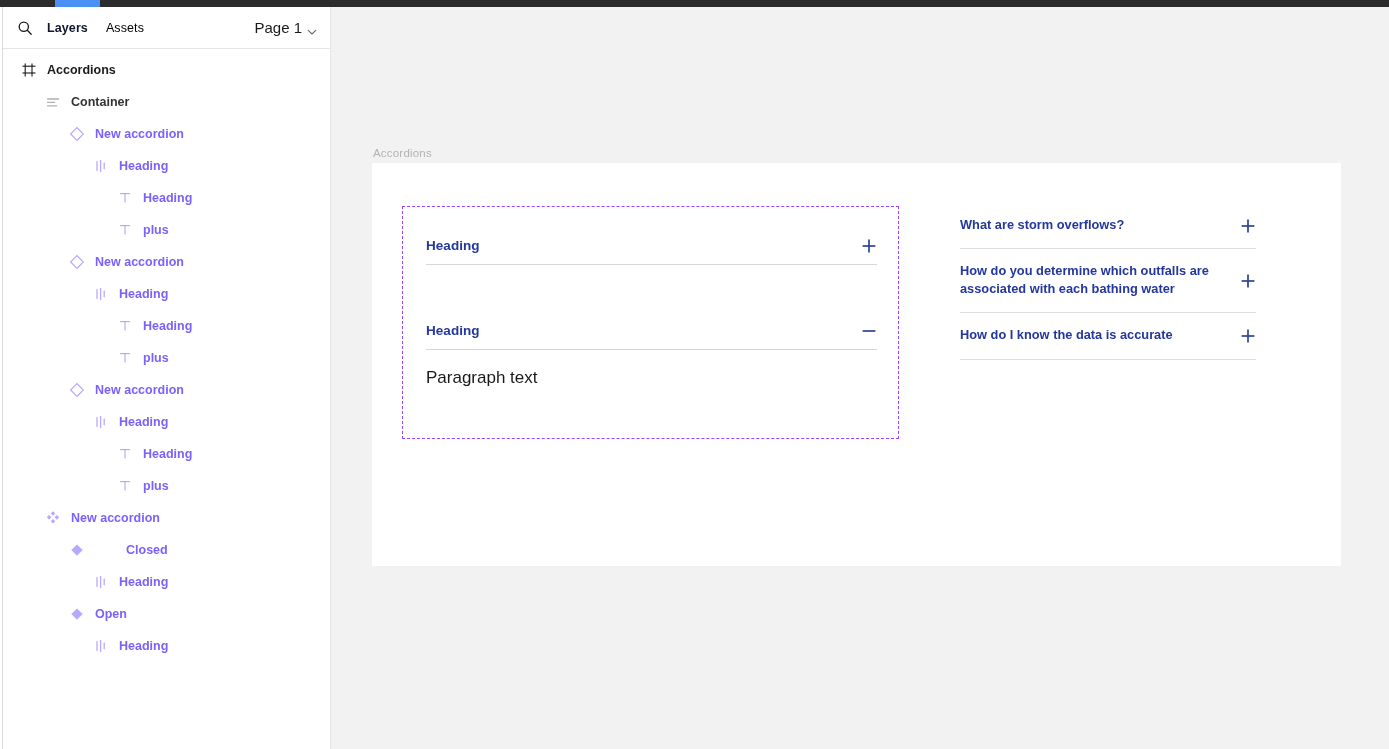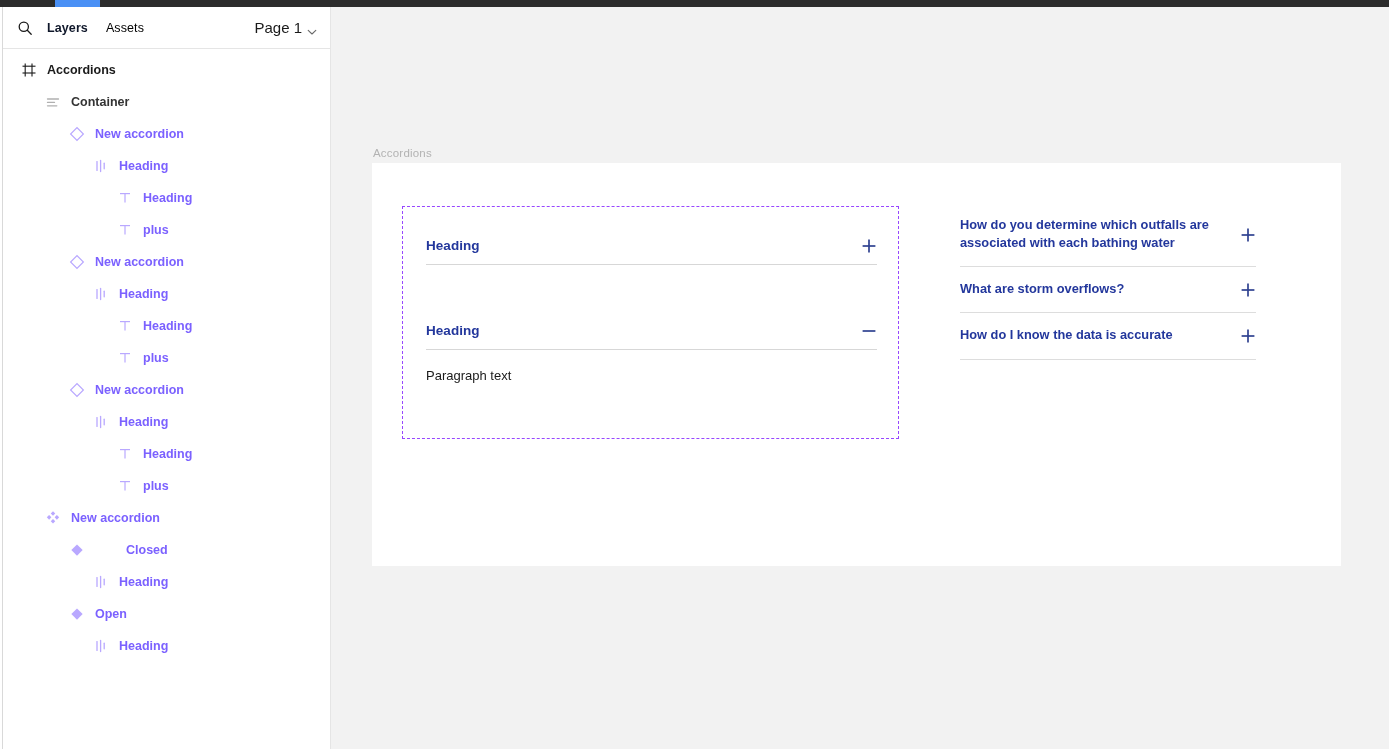--- a/index.html
+++ b/index.html
@@ -90,21 +90,21 @@
     border-bottom: 1px solid #d7d7d7;
   }
   .acc-title {
     font-size: 13.5px; font-weight: 700; color: #23379c; letter-spacing: .05px;
   }
   .acc-sign {
     position: absolute; right: 0; top: 50%; transform: translateY(-50%);
     width: 16px; height: 16px;
   }
   .acc-body {
-    font-size: 13px; color: #1a1a1a; padding-top: 17px; line-height: 1.35;
+    font-size: 17px; color: #1a1a1a; padding-top: 17px; line-height: 1.35;
   }
 
   
   .faq { position: absolute; left: 588px; top: 40px; width: 296px; }
   .faq-item {
     position: relative; padding: 0 34px 0 0;
     border-bottom: 1px solid #dddddd;
   }
   .faq-q {
     font-size: 12.8px; font-weight: 700; color: #23379c;
@@ -318,28 +318,28 @@
               </svg>
             </span>
           </div>
           <div class="acc-body">Paragraph text</div>
         </div>
 
       </div>
 
       <div class="faq" id="faq-list">
           <div class="faq-item">
-            <div class="faq-q">How do you determine which outfalls are associated with each bathing water</div>
+            <div class="faq-q">What are storm overflows?</div>
             <span class="faq-sign"><svg viewBox="0 0 16 16" width="16" height="16">
       <line x1="8" y1="1.6" x2="8" y2="14.4" stroke="#2f4190" stroke-width="1.7"></line>
       <line x1="1.6" y1="8" x2="14.4" y2="8" stroke="#2f4190" stroke-width="1.7"></line>
     </svg></span>
           </div>
           <div class="faq-item">
-            <div class="faq-q">What are storm overflows?</div>
+            <div class="faq-q">How do you determine which outfalls are associated with each bathing water</div>
             <span class="faq-sign"><svg viewBox="0 0 16 16" width="16" height="16">
       <line x1="8" y1="1.6" x2="8" y2="14.4" stroke="#2f4190" stroke-width="1.7"></line>
       <line x1="1.6" y1="8" x2="14.4" y2="8" stroke="#2f4190" stroke-width="1.7"></line>
     </svg></span>
           </div>
           <div class="faq-item">
             <div class="faq-q">How do I know the data is accurate</div>
             <span class="faq-sign"><svg viewBox="0 0 16 16" width="16" height="16">
       <line x1="8" y1="1.6" x2="8" y2="14.4" stroke="#2f4190" stroke-width="1.7"></line>
       <line x1="1.6" y1="8" x2="14.4" y2="8" stroke="#2f4190" stroke-width="1.7"></line>

